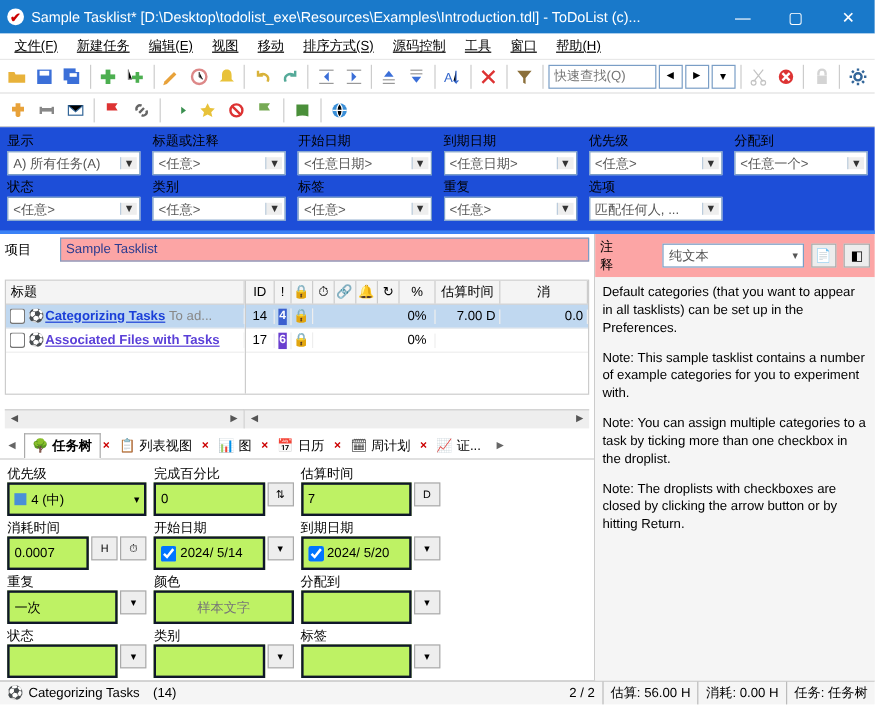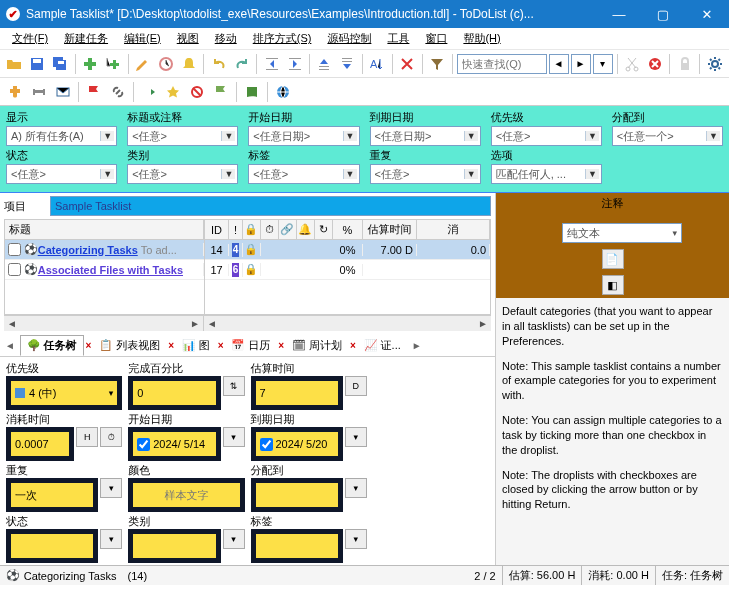--- a/index.html
+++ b/index.html
@@ -10,33 +10,33 @@
 .titlebar .winbtn { width: 44px; height: 28px; display: flex; align-items: center; justify-content: center; color: #fff; font-size: 13px; cursor: pointer; }
 .menubar { background: #fff; height: 22px; display: flex; align-items: center; border-bottom: 1px solid #e8e8e8; padding-left: 4px; text-decoration: underline; }
 .menubar .mitem { padding: 2px 8px; cursor: pointer; }
 .toolbar { height: 28px; display: flex; align-items: center; padding: 2px 4px; gap: 2px; border-bottom: 1px solid #e0e0e0; }
 .tbtn { width: 22px; height: 22px; display: flex; align-items: center; justify-content: center; cursor: pointer; border: 1px solid transparent; }
 .tbtn svg { width: 16px; height: 16px; }
 .sep { width: 1px; height: 20px; background: #ccc; margin: 0 2px; }
 .quickfind { display: flex; align-items: center; gap: 2px; }
 .quickfind input { height: 20px; width: 90px; border: 1px solid #7a9ec6; padding: 0 4px; color: #888; }
 .navbtn { width: 20px; height: 20px; border: 1px solid #7a9ec6; background: #fff; display: flex; align-items: center; justify-content: center; cursor: pointer; font-size: 10px; }
-.filters { padding: 4px 6px 6px 6px; border-bottom: 1px solid #3b82f6; background: #5eead4; }
+.filters { padding: 4px 6px 6px 6px; border-bottom: 3px solid #3b82f6; background: #1d4ed8; }
 .frow { display: flex; gap: 10px; margin-bottom: 2px; }
 .fcell { flex: 1; min-width: 0; }
 .flabel { color: #000; margin-bottom: 1px; font-size: 11px; }
 .fcombo { height: 20px; border: 1px solid #7a9ec6; background: #fff; display: flex; align-items: center; padding: 0 2px 0 4px; cursor: pointer; white-space: nowrap; overflow: hidden; }
 .fcombo .val { flex: 1; overflow: hidden; color: #555; }
 .fcombo .dd { width: 14px; text-align: center; color: #333; font-size: 9px; background: #eee; border-left: 1px solid #bcd; }
 .mainrow { display: flex; height: 372px; }
 .leftpane { width: 496px; display: flex; flex-direction: column; border-right: 1px solid #ccc; }
 .rightpane { flex: 1; display: flex; flex-direction: column; background: #f5f5f5; }
 .projrow { display: flex; align-items: center; padding: 3px 4px; gap: 6px; }
-.projrow .pval { flex: 1; height: 20px; border: 1px solid #7a9ec6; padding: 0 4px; color: #2a3b8f; background: #0ea5e9; }
-.taskgrid { display: flex; height: 96px; border: 1px solid #ccc; margin: 0 4px; position: relative; }
+.projrow .pval { flex: 1; height: 20px; border: 1px solid #7a9ec6; padding: 0 4px; color: #2a3b8f; background: #fca5a5; }
+.taskgrid { display: flex; height: 96px; border: 1px solid #ccc; margin: 12px 4px; position: relative; }
 .gpane { overflow: hidden; }
 .ghead { background: #f4f4f4; height: 20px; display: flex; border-bottom: 1px solid #ccc; }
 .ghead .col { border-right: 1px solid #ccc; padding: 2px 4px; display: flex; align-items: center; justify-content: center; font-size: 11px; white-space: nowrap; }
 .grow { height: 20px; display: flex; border-bottom: 1px solid #eee; align-items: center; }
 .grow.sel { background: #c0d8f0; }
 .grow .cell { border-right: 1px solid #eee; padding: 0 3px; display: flex; align-items: center; justify-content: center; overflow: hidden; white-space: nowrap; font-size: 11px; }
 .grow .tcell { justify-content: flex-start; }
 .tlink { color: #1a3fd8; text-decoration: underline; font-weight: bold; }
 .tlink2 { color: #5a3fd8; text-decoration: underline; font-weight: bold; }
 .idbadge { background: #3a5fcf; color: #fff; width: 14px; height: 14px; display: flex; align-items: center; justify-content: center; font-size: 10px; font-weight: bold; }
@@ -47,23 +47,23 @@
 .tabbar { height: 22px; display: flex; align-items: center; border-bottom: 1px solid #ccc; padding: 0 2px; gap: 2px; margin-top: 4px; }
 .tabbar .tab { padding: 2px 6px; display: flex; align-items: center; gap: 3px; cursor: pointer; font-size: 11px; }
 .tabbar .tab.active { background: #fff; border: 1px solid #aaa; border-bottom: 1px solid #fff; font-weight: bold; }
 .tabbar .tclose { color: #c00; font-weight: bold; cursor: pointer; font-size: 10px; }
 .tabbar .navarr { cursor: pointer; color: #666; padding: 0 3px; font-size: 10px; }
 .propgrid { padding: 4px 6px; display: flex; flex-direction: column; gap: 2px; flex: 1; overflow: hidden; }
 .prow { display: flex; gap: 6px; }
 .pcell { flex: 1; min-width: 0; }
 .pcell .plbl { font-size: 11px; }
 .pcell .pinrow { display: flex; gap: 2px; }
-.pcell .pin { flex: 1; height: 20px; border: 5px solid #0f172a; padding: 12px 4px; background: #fde047; min-width: 0; }
+.pcell .pin { flex: 1; height: 20px; border: 2px solid #0f172a; padding: 12px 4px; background: #bef264; min-width: 0; }
 .pcell .pbtn { width: 22px; height: 20px; border: 1px solid #aaa; background: #eee; display: flex; align-items: center; justify-content: center; cursor: pointer; font-size: 9px; }
-.noteshead { display: flex; align-items: center; padding: 3px 4px; gap: 6px; background: #a16207; flex-direction: column; }
+.noteshead { display: flex; align-items: center; padding: 3px 4px; gap: 6px; background: #fca5a5; }
 .noteshead .ncombo { border: 1px solid #7a9ec6; height: 20px; width: 120px; display: flex; align-items: center; padding: 0 4px; background: #fff; color: #555; margin-left: 19px; }
 .noteshead .nbtn { width: 22px; height: 20px; border: 1px solid #aaa; background: #ededed; display: flex; align-items: center; justify-content: center; cursor: pointer; }
 .notestext { flex: 1; padding: 6px 6px; font-size: 11px; line-height: 1.35; color: #000; overflow: hidden; background: #f5f5f5; }
 .notestext p { margin-bottom: 10px; }
 .statusbar { height: 20px; border-top: 1px solid #bbb; display: flex; align-items: center; font-size: 11px; background: #f5f5f5; }
 .statusbar .sseg { padding: 0 6px; border-right: 1px solid #bbb; display: flex; align-items: center; gap: 4px; height: 100%; }
 .statusbar .sseg:first-child { flex: 1; border-right: none; }
 </style>
 </head>
 <body>

